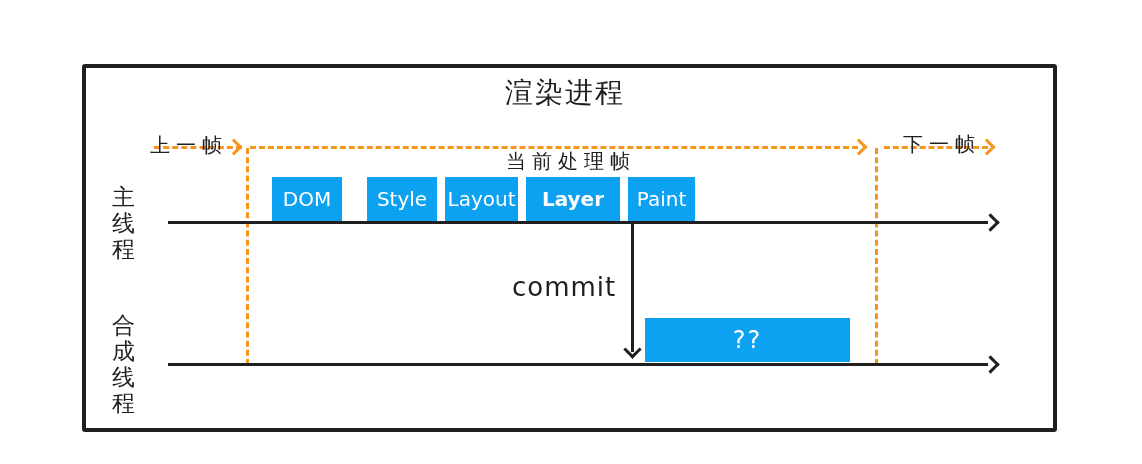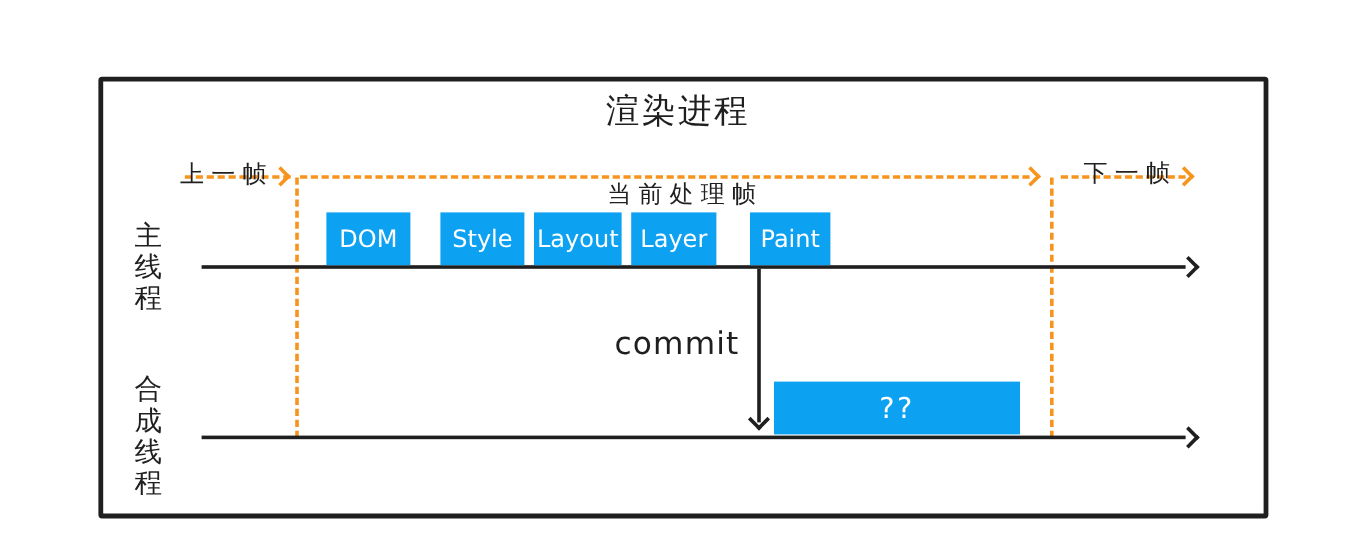--- a/index.html
+++ b/index.html
@@ -103,22 +103,22 @@
     background: var(--stage-blue);
     color: var(--stage-text);
     font-size: 20px;
     display: flex;
     align-items: center;
     justify-content: center;
   }
   .stage.w-dom    { width: 70px; }
   .stage.w-style  { width: 70px; margin-left: 17px; }
   .stage.w-layout { width: 73px; }
-  .stage.w-layer  { width: 71px; }
-  .stage.w-paint  { width: 67px; margin-left: 20px; }
+  .stage.w-layer  { width: 94px; font-weight: bold; }
+  .stage.w-paint  { width: 67px; }
   .commit-label {
     position: absolute;
     left: 512px; top: 272px;
     font-size: 26px;
     letter-spacing: 1px;
     white-space: nowrap;
     text-align: center;
   }
   .task-box {
     position: absolute;

